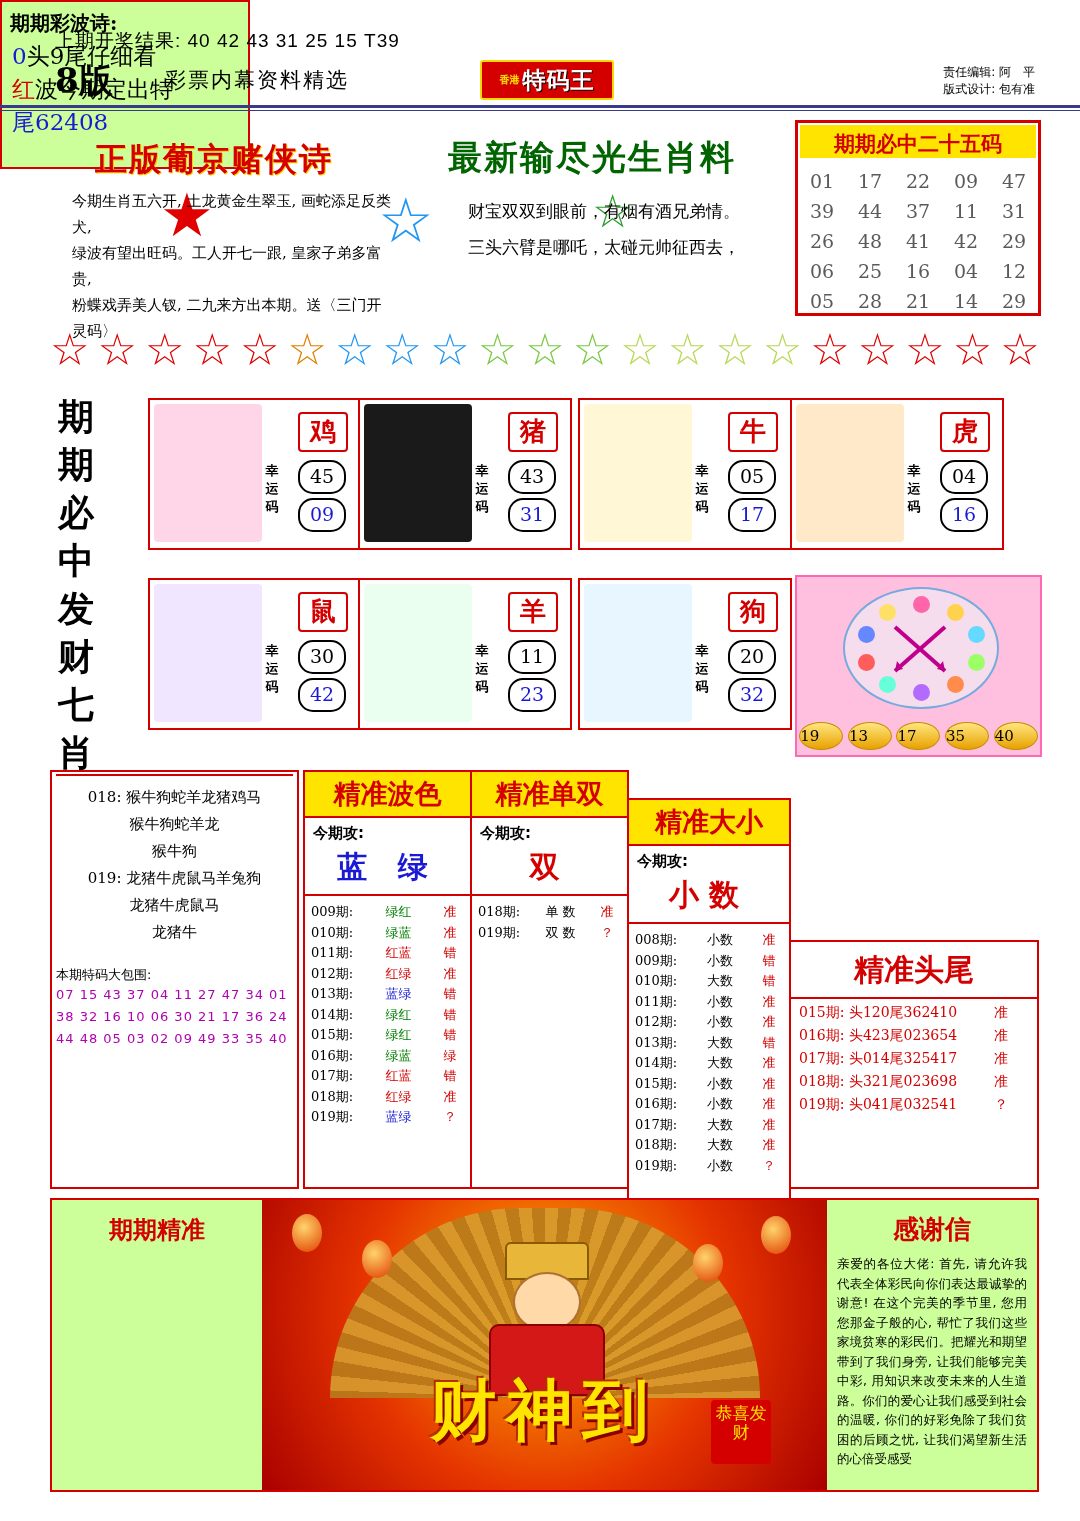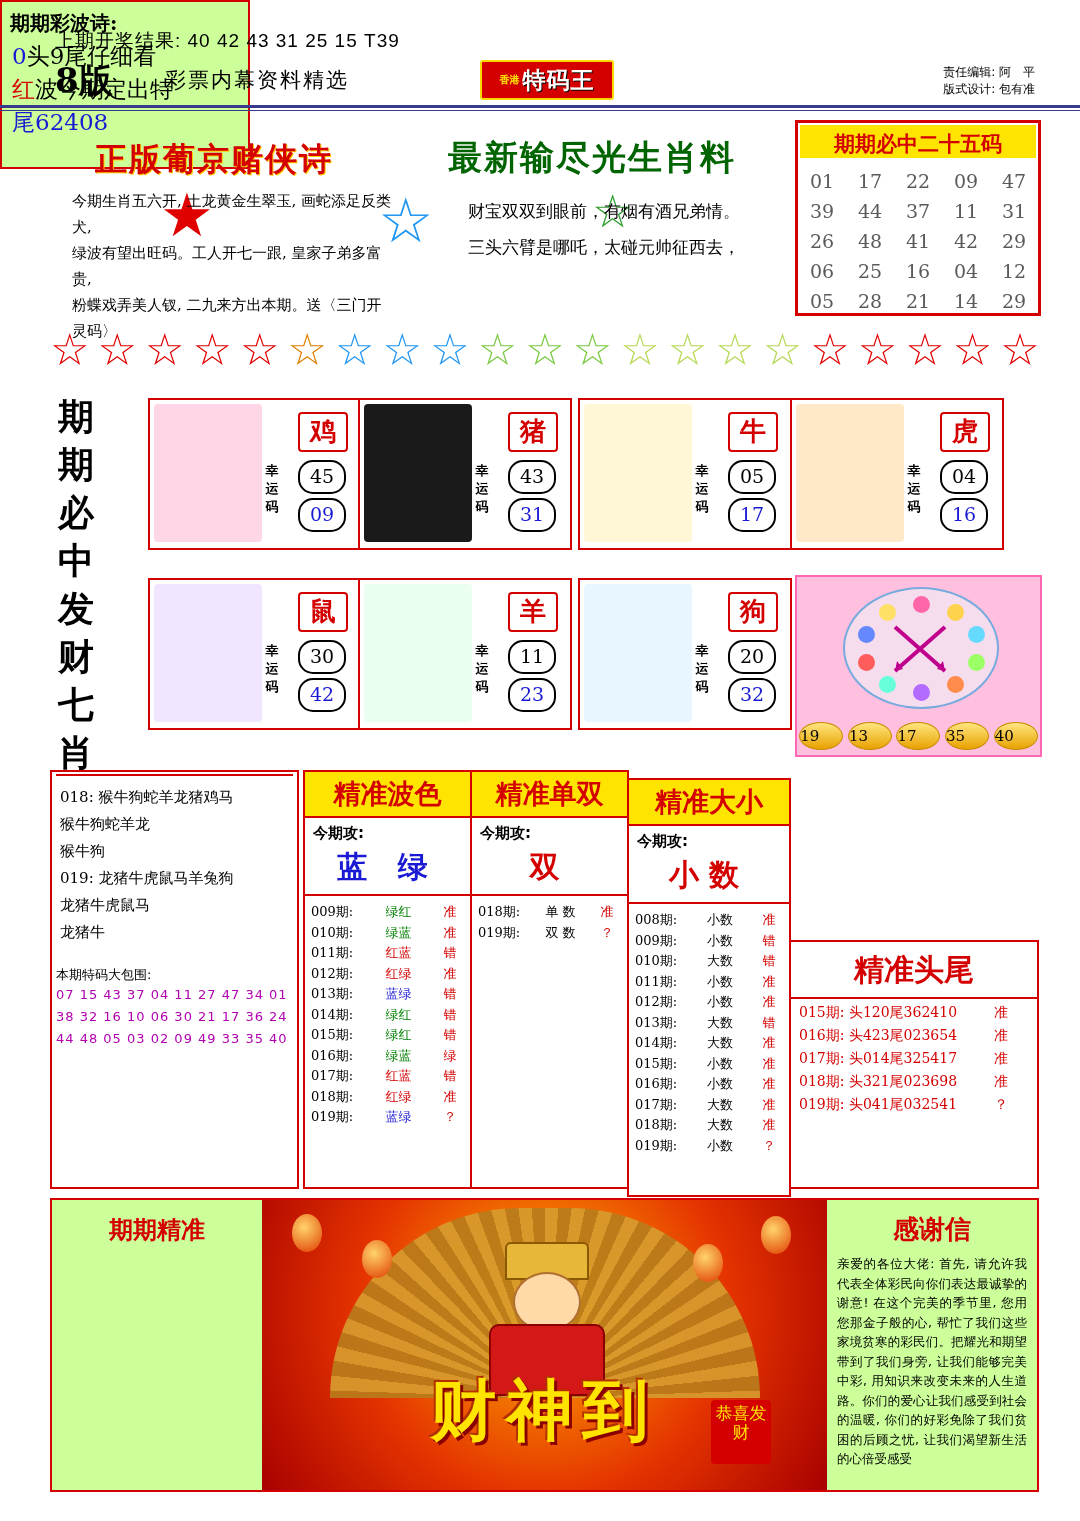--- a/index.html
+++ b/index.html
@@ -145,29 +145,29 @@
 
   
   .panel{position:absolute;border:2px solid #d40000;background:#fff;}
 
   .p1{left:50px;top:770px;width:245px;height:415px;}
   .p1 h3{
     margin:0;padding:10px 0 6px;text-align:center;font-size:26px;color:#d40000;
     font-family:"DejaVu Serif","Liberation Serif",serif;
   }
   .p1 .line{height:2px;background:#d40000;margin:2px 4px;}
-  .p1 .body{padding:6px 8px;font-size:15px;line-height:27px;color:#000;
+  .p1 .body{padding:6px 8px;font-size:15px;line-height:27px;color:#000;text-align:center;
     font-family:"DejaVu Serif","Liberation Serif",serif;}
   .p1 .bao{margin-top:14px;font-size:13px;color:#000;text-align:left;padding-left:4px;}
   .p1 .baonums{color:#b000b0;font-size:13px;line-height:22px;text-align:left;padding-left:4px;
     letter-spacing:1px;}
 
   .p2{left:303px;top:770px;width:165px;height:415px;}
   .p3{left:470px;top:770px;width:155px;height:415px;}
-  .p4{left:627px;top:778px;width:160px;height:415px;}
+  .p4{left:627px;top:798px;width:160px;height:415px;}
   .ph{
     height:44px;background:#ffe400;display:flex;align-items:center;justify-content:center;
     font-size:27px;font-weight:bold;color:#d40000;border-bottom:2px solid #d40000;
     font-family:"DejaVu Serif","Liberation Serif",serif;
   }
   .psub{font-size:15px;color:#000;padding:6px 0 0 8px;font-weight:bold;}
   .pval{
     text-align:center;font-size:30px;font-weight:bold;color:#1a1ad4;padding:4px 0 6px;
     font-family:"DejaVu Serif","Liberation Serif",serif;letter-spacing:10px;
   }

